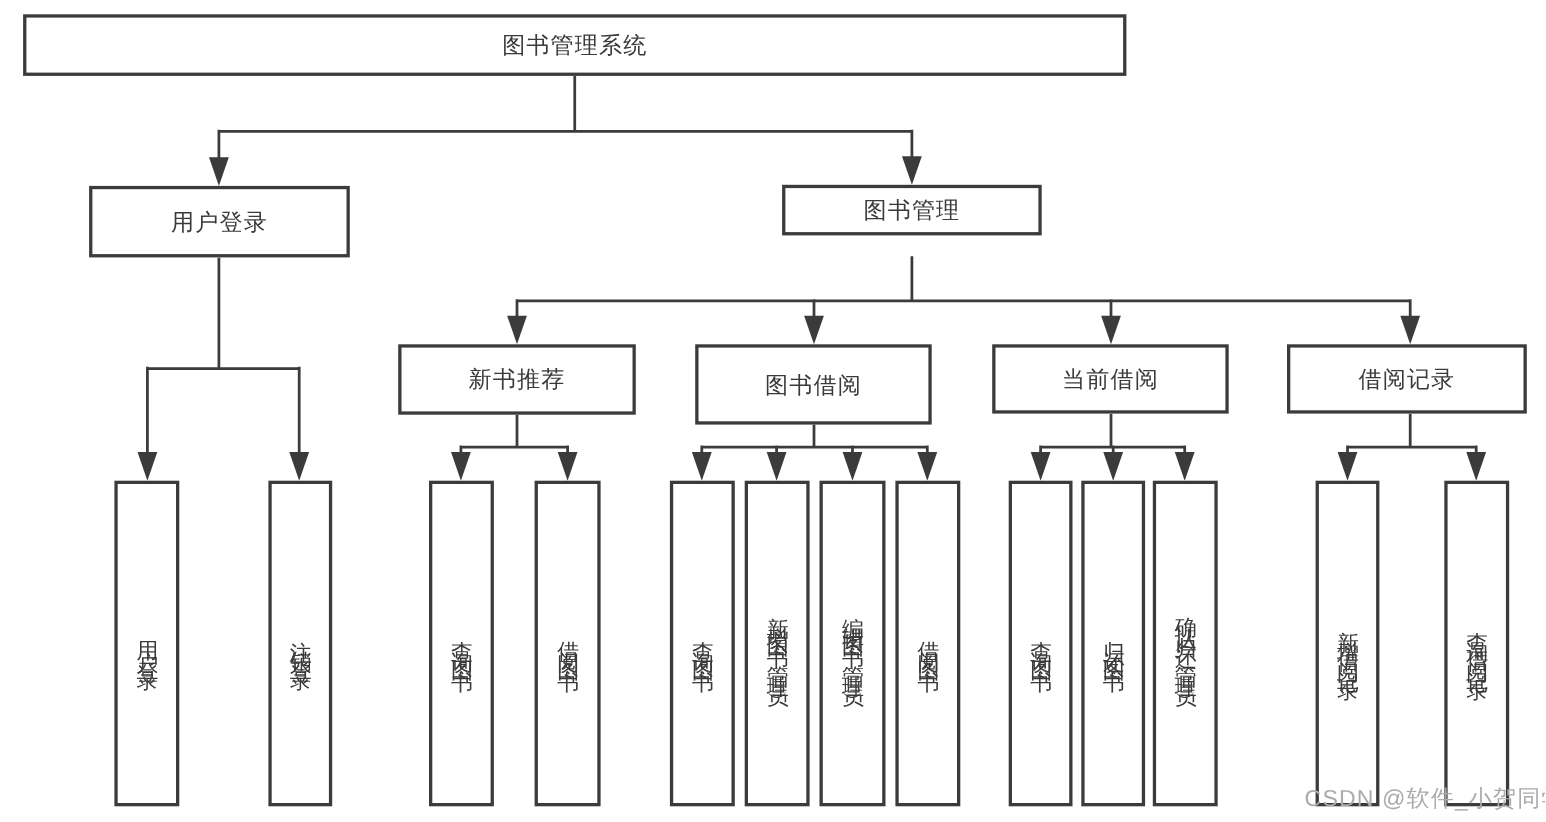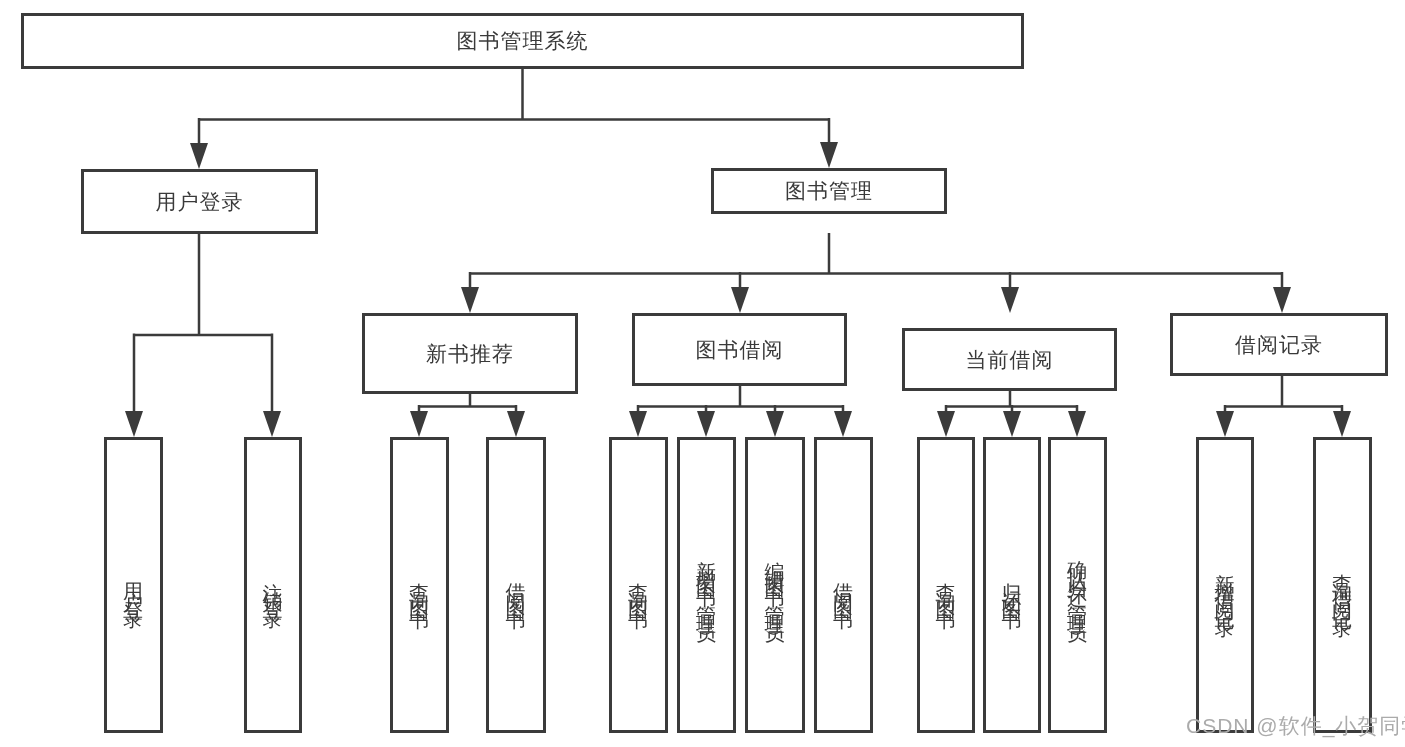--- a/index.html
+++ b/index.html
@@ -102,27 +102,27 @@
     <span>图书管理系统</span>
   </div>
 
   <div class="node" style="left:81px; top:169px; width:237px; height:65px;">
     <span>用户登录</span>
   </div>
   <div class="node" style="left:711px; top:168px; width:236px; height:46px;">
     <span>图书管理</span>
   </div>
 
-  <div class="node" style="left:362px; top:313px; width:216px; height:81px;">
+  <div class="node" style="left:362px; top:313px; width:216px; height:64px;">
     <span>新书推荐</span>
   </div>
   <div class="node" style="left:632px; top:313px; width:215px; height:73px;">
     <span>图书借阅</span>
   </div>
-  <div class="node" style="left:902px; top:313px; width:215px; height:63px;margin-top:15px;">
+  <div class="node" style="left:902px; top:313px; width:215px; height:63px;">
     <span>当前借阅</span>
   </div>
   <div class="node" style="left:1170px; top:313px; width:218px; height:63px;">
     <span>借阅记录</span>
   </div>
 
   <div class="node v" style="left:104px; top:437px; width:59px; height:296px;">
     <span class="vtext">用户登录</span>
   </div>
   <div class="node v" style="left:244px; top:437px; width:58px; height:296px;">

